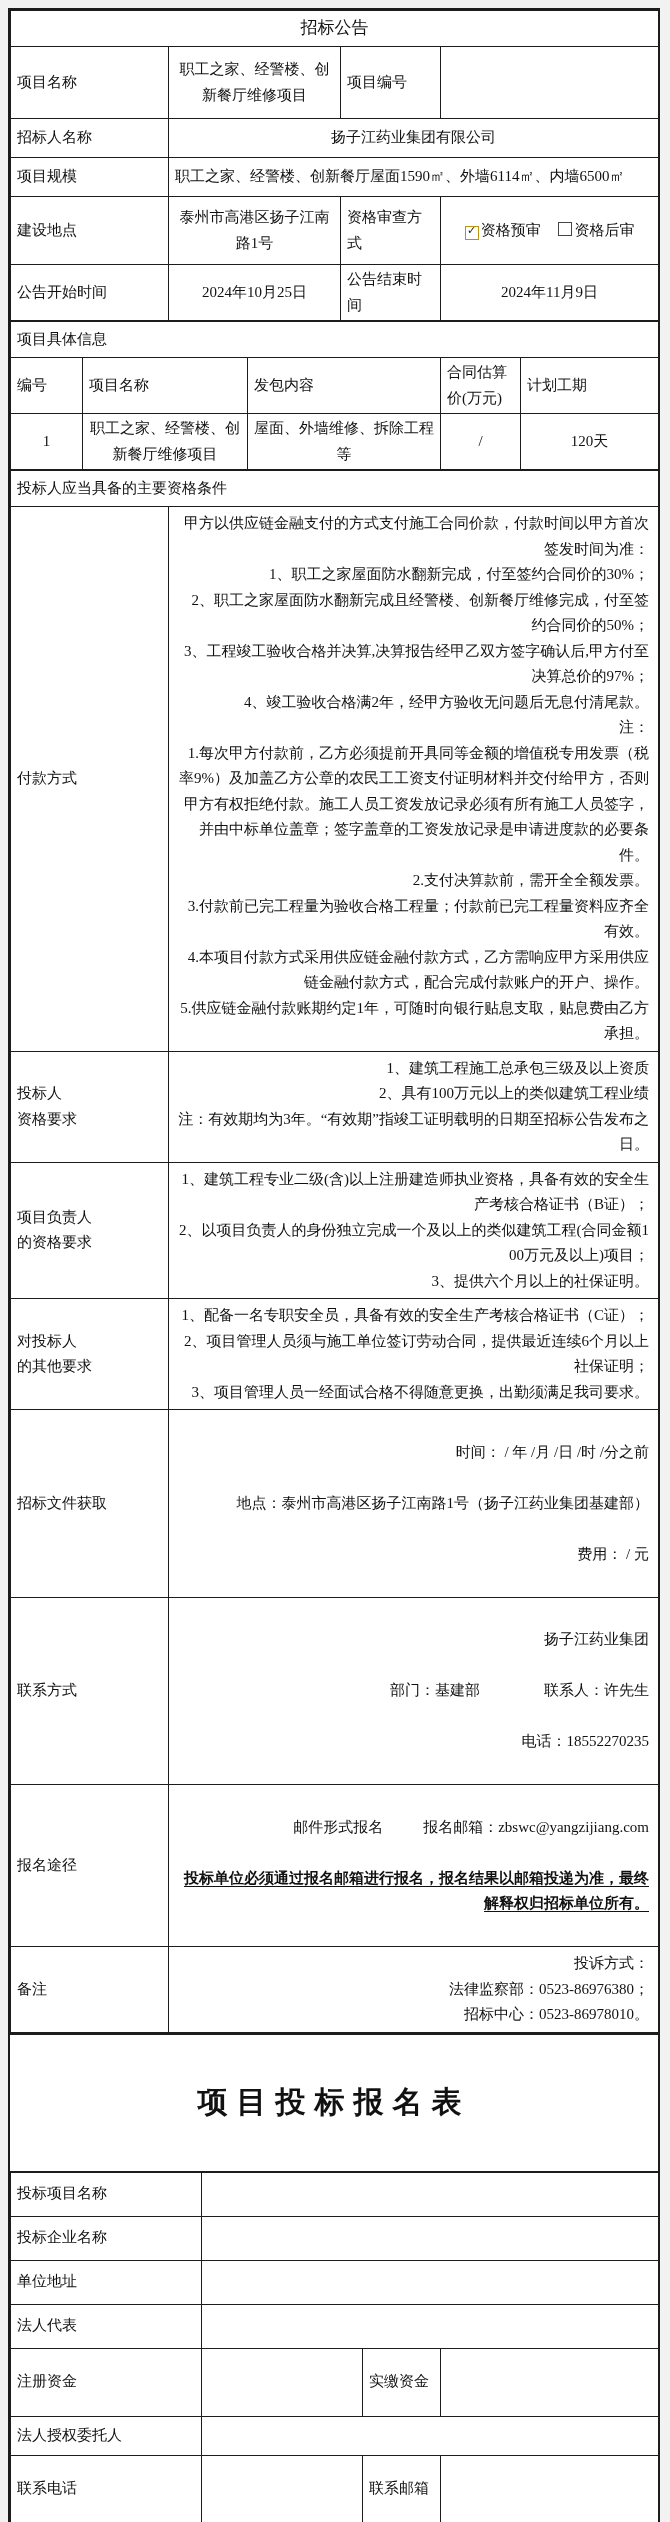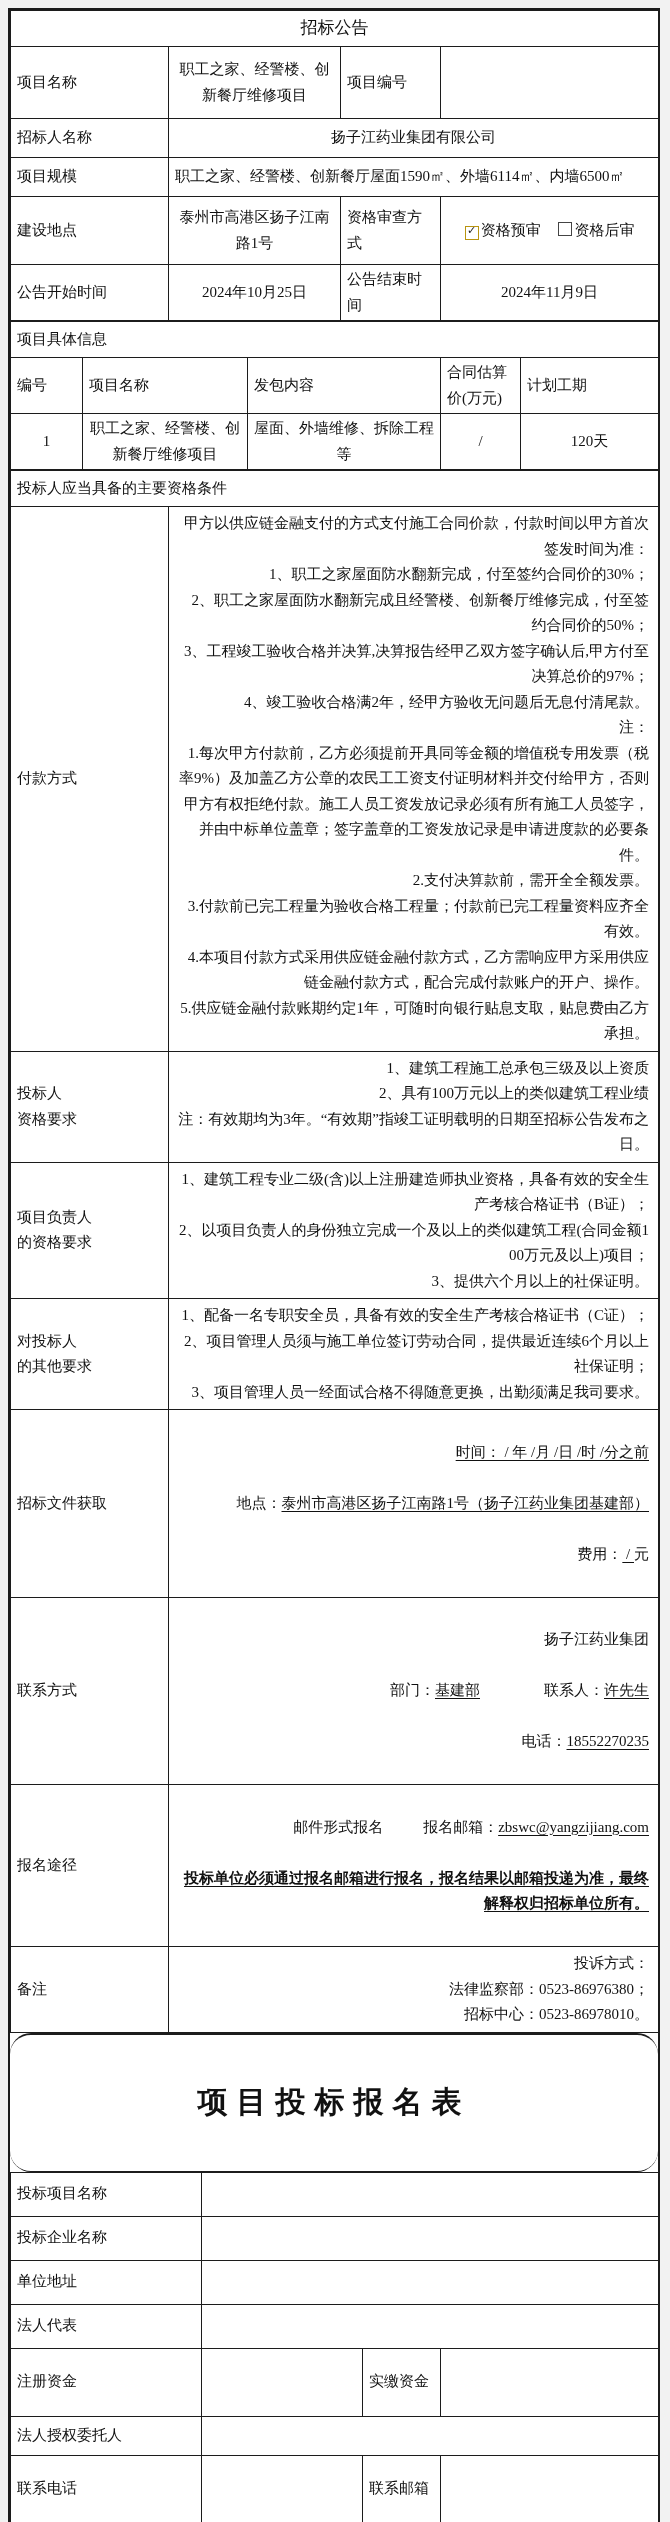--- a/index.html
+++ b/index.html
@@ -52,21 +52,21 @@
     padding:4px 9px;
     white-space:pre-line;
     word-break:break-all;
   }
   .h44 td{height:44px;}
   .h45 td{height:39px;}
   .h50 td{height:50px;}
   .h56 td{height:56px;}
   .h68 td{height:68px;}
   .h72 td{height:72px;}
-  .u{text-decoration:underline;text-underline-offset:3px;}
+  .u{text-underline-offset:3px;}
   .bu{font-weight:bold;text-decoration:underline;text-underline-offset:3px;}
   .sp{display:inline-block;width:64px;}
   .sp2{display:inline-block;width:40px;}
   .opt{white-space:nowrap;margin:10px 7px;}
   .cb{
     display:inline-block;
     width:12px;height:12px;
     border:1px solid #444;
     background:#fff;
     margin-right:2px;
@@ -78,21 +78,20 @@
   }
   .cb.checked{border-color:#b9940f;}
   .cb .tick{position:relative;top:-2px;color:#222;}
   .form-title-band{
     border-top:2px solid #1c1c1c;
     border-bottom:1px solid #1c1c1c;
     height:136px;
     display:flex;
     align-items:center;
     justify-content:center;
-    border-radius:21px;
   }
   .form-title{
     font-size:30px;
     font-weight:bold;
     letter-spacing:9px;
   }
 </style>
 </head>
 <body>
 

